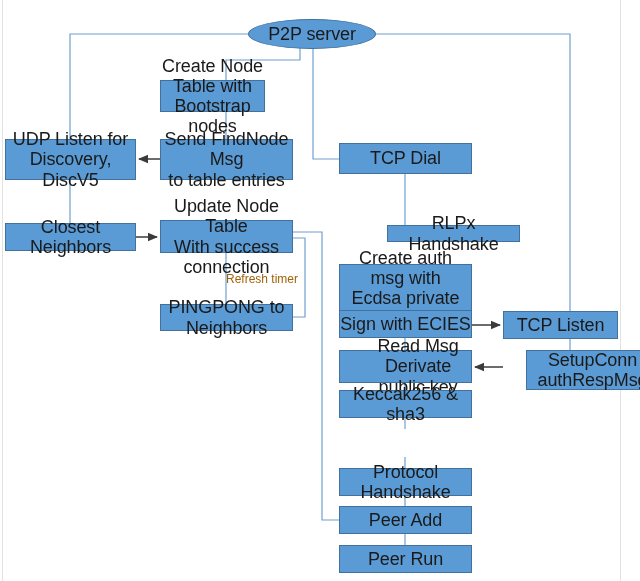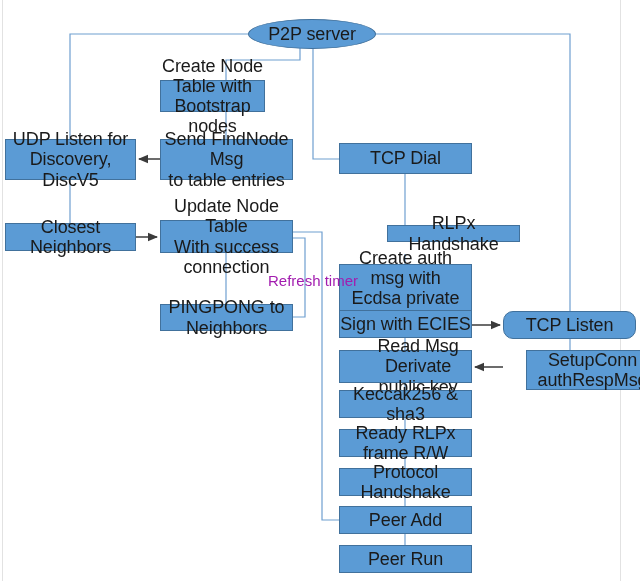--- a/index.html
+++ b/index.html
@@ -44,25 +44,24 @@
     align-items: center;
     justify-content: center;
     white-space: pre-line;
     letter-spacing: -0.1px;
   }
   .node.ellipse {
     border-radius: 50%;
   }
   .edge-label {
     position: absolute;
-    font-size: 15px;
-    color: #a21caf;
+    font-size: 12px;
+    color: #a16207;
     background: transparent;
     white-space: nowrap;
-    margin-left: 42px;
   }
 </style>
 </head>
 <body>
 
 <div id="canvas">
 
   <div class="guide v" style="left:2px;"></div>
   <div class="guide v" style="left:620px;"></div>
 
@@ -123,26 +122,25 @@
 to table entries</div>
   <div class="node" style="left:339px;top:143px;width:133px;height:31px;">TCP Dial</div>
   <div class="node" style="left:5px;top:223px;width:131px;height:28px;">Closest Neighbors</div>
   <div class="node" style="left:160px;top:220px;width:133px;height:33px;">Update Node Table
 With success connection</div>
   <div class="node" style="left:339px;top:225px;width:133px;height:17px;margin-left:48px;">RLPx Handshake</div>
   <div class="node" style="left:339px;top:264px;width:133px;height:48px;">Create auth msg with
 Ecdsa private key</div>
   <div class="node" style="left:160px;top:304px;width:133px;height:27px;">PINGPONG to Neighbors</div>
   <div class="node" style="left:339px;top:310px;width:133px;height:28px;">Sign with ECIES</div>
-  <div class="node" style="left:503px;top:311px;width:133px;height:28px;border-radius:10px;">TCP Listen</div>
+  <div class="node" style="left:503px;top:311px;width:115px;height:28px;">TCP Listen</div>
   <div class="node" style="left:339px;top:350px;width:133px;height:33px;padding-left:25px;">Read Msg
 Derivate public key</div>
   <div class="node" style="left:526px;top:350px;width:133px;height:40px;">SetupConn
 authRespMsg</div>
   <div class="node" style="left:339px;top:390px;width:133px;height:28px;">Keccak256 &amp; sha3</div>
-  <div class="node" style="left:339px;top:429px;width:133px;height:28px;">Ready RLPx frame R/W</div>
   <div class="node" style="left:339px;top:468px;width:133px;height:28px;">Protocol Handshake</div>
   <div class="node" style="left:339px;top:506px;width:133px;height:28px;">Peer Add</div>
   <div class="node" style="left:339px;top:545px;width:133px;height:28px;">Peer Run</div>
 
   <div class="edge-label" style="left:226px;top:272px;">Refresh timer</div>
 
 </div>
 
 </body></html>

